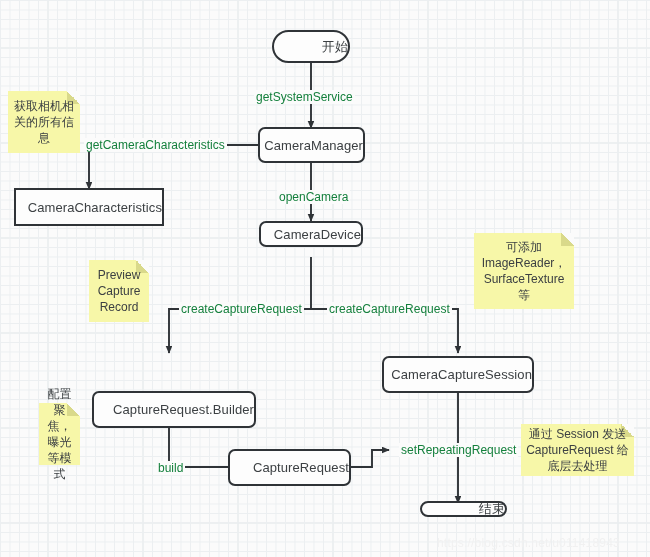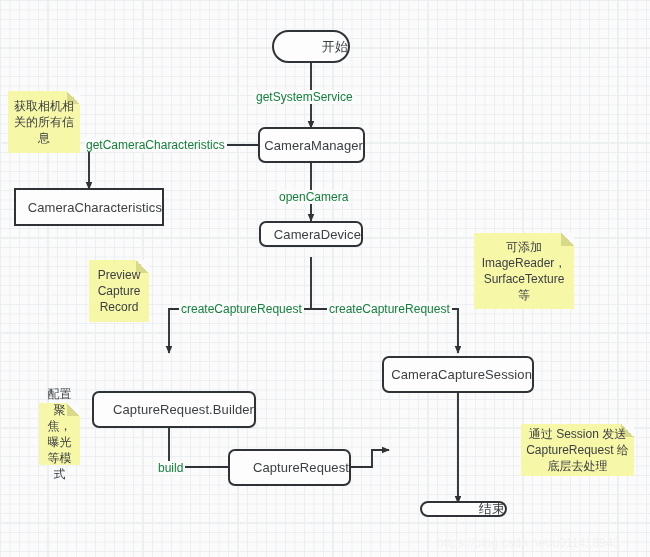--- a/index.html
+++ b/index.html
@@ -160,20 +160,21 @@
   <div class="edge-label" style="left:84px; top:138px;">getCameraCharacteristics</div>
 
   <div class="edge-label" style="left:277px; top:184px;margin-top:6px;">openCamera</div>
 
   <div class="edge-label" style="left:179px; top:302px;">createCaptureRequest</div>
 
   <div class="edge-label" style="left:327px; top:302px;">createCaptureRequest</div>
 
   <div class="edge-label" style="left:156px; top:461px;">build</div>
 
+  <div class="edge-label" style="left:399px; top:443px;">setRepeatingRequest</div>
 
   <div class="note" style="left:8px; top:91px; width:72px; height:62px;">
     <span class="fold"></span>
     <span class="note-text">获取相机相关的所有信息</span>
   </div>
 
   <div class="note" style="left:89px; top:260px; width:60px; height:62px;">
     <span class="fold"></span>
     <span class="note-text">Preview Capture Record</span>
   </div>

